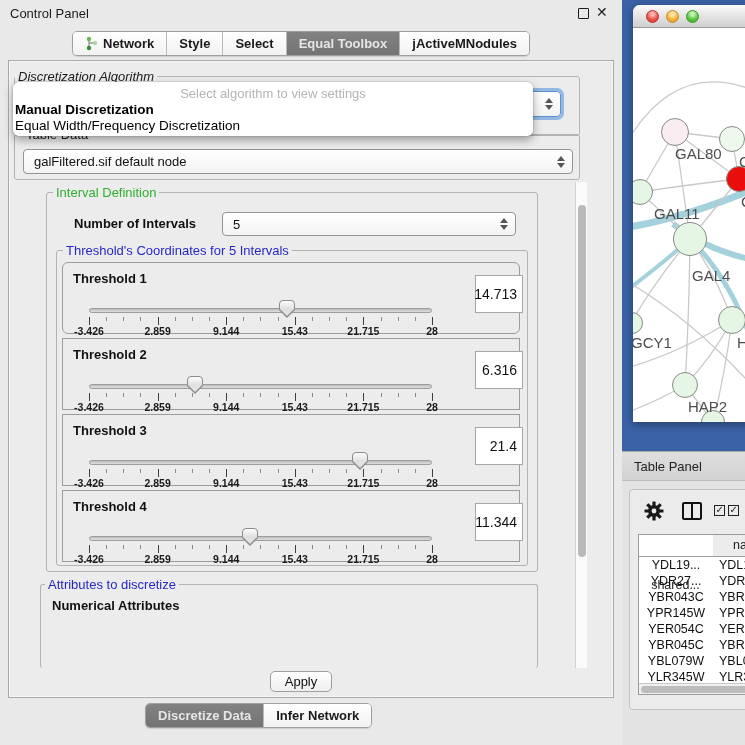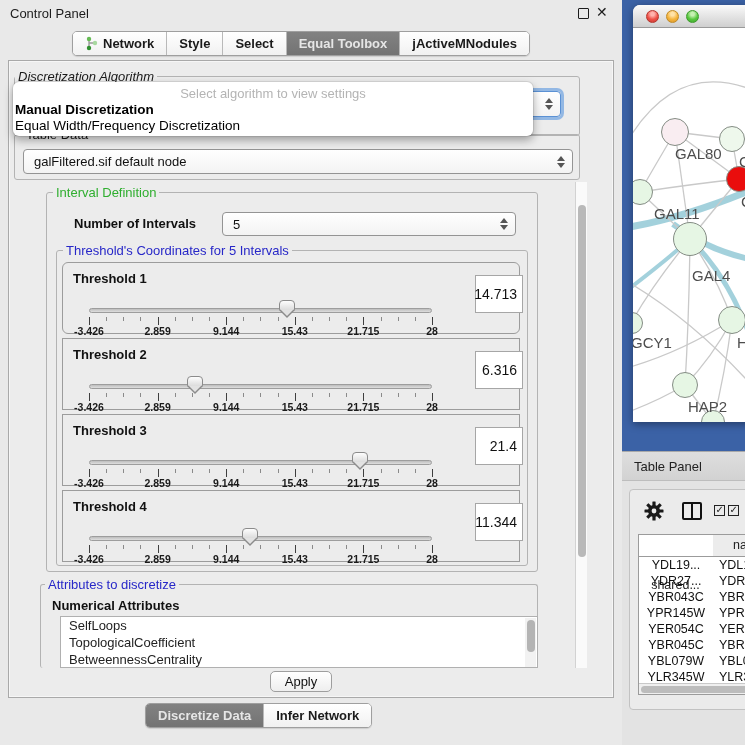--- a/index.html
+++ b/index.html
@@ -261,28 +261,20 @@
       </div>
       <div class="thumb-h thumb" style="left: calc(47% - 8px);"></div>
     </div>
     <div class="valbox">11.344</div>
   </div>
 
   <div class="group" style="left:40px; top:584px; width:498px; height:84px; border-bottom:none;">
     <span class="legend blue" style="left:4px;">Attributes to discretize</span>
   </div>
   <div class="attr-heading">Numerical Attributes</div>
-  <div class="attr-list">
-    <div class="li">SelfLoops</div>
-    <div class="li">TopologicalCoefficient</div>
-    <div class="li">BetweennessCentrality</div>
-    <div class="attr-sb">
-        <div class="thumb"></div>
-      </div>
-  </div>
 
   <div class="vscroll">
       <div class="thumb"></div>
     </div>
 
   <div class="apply-btn">Apply</div>
 
   <div class="seg seg-bottom">
     <div class="item sel">
         <span>Discretize Data</span>

